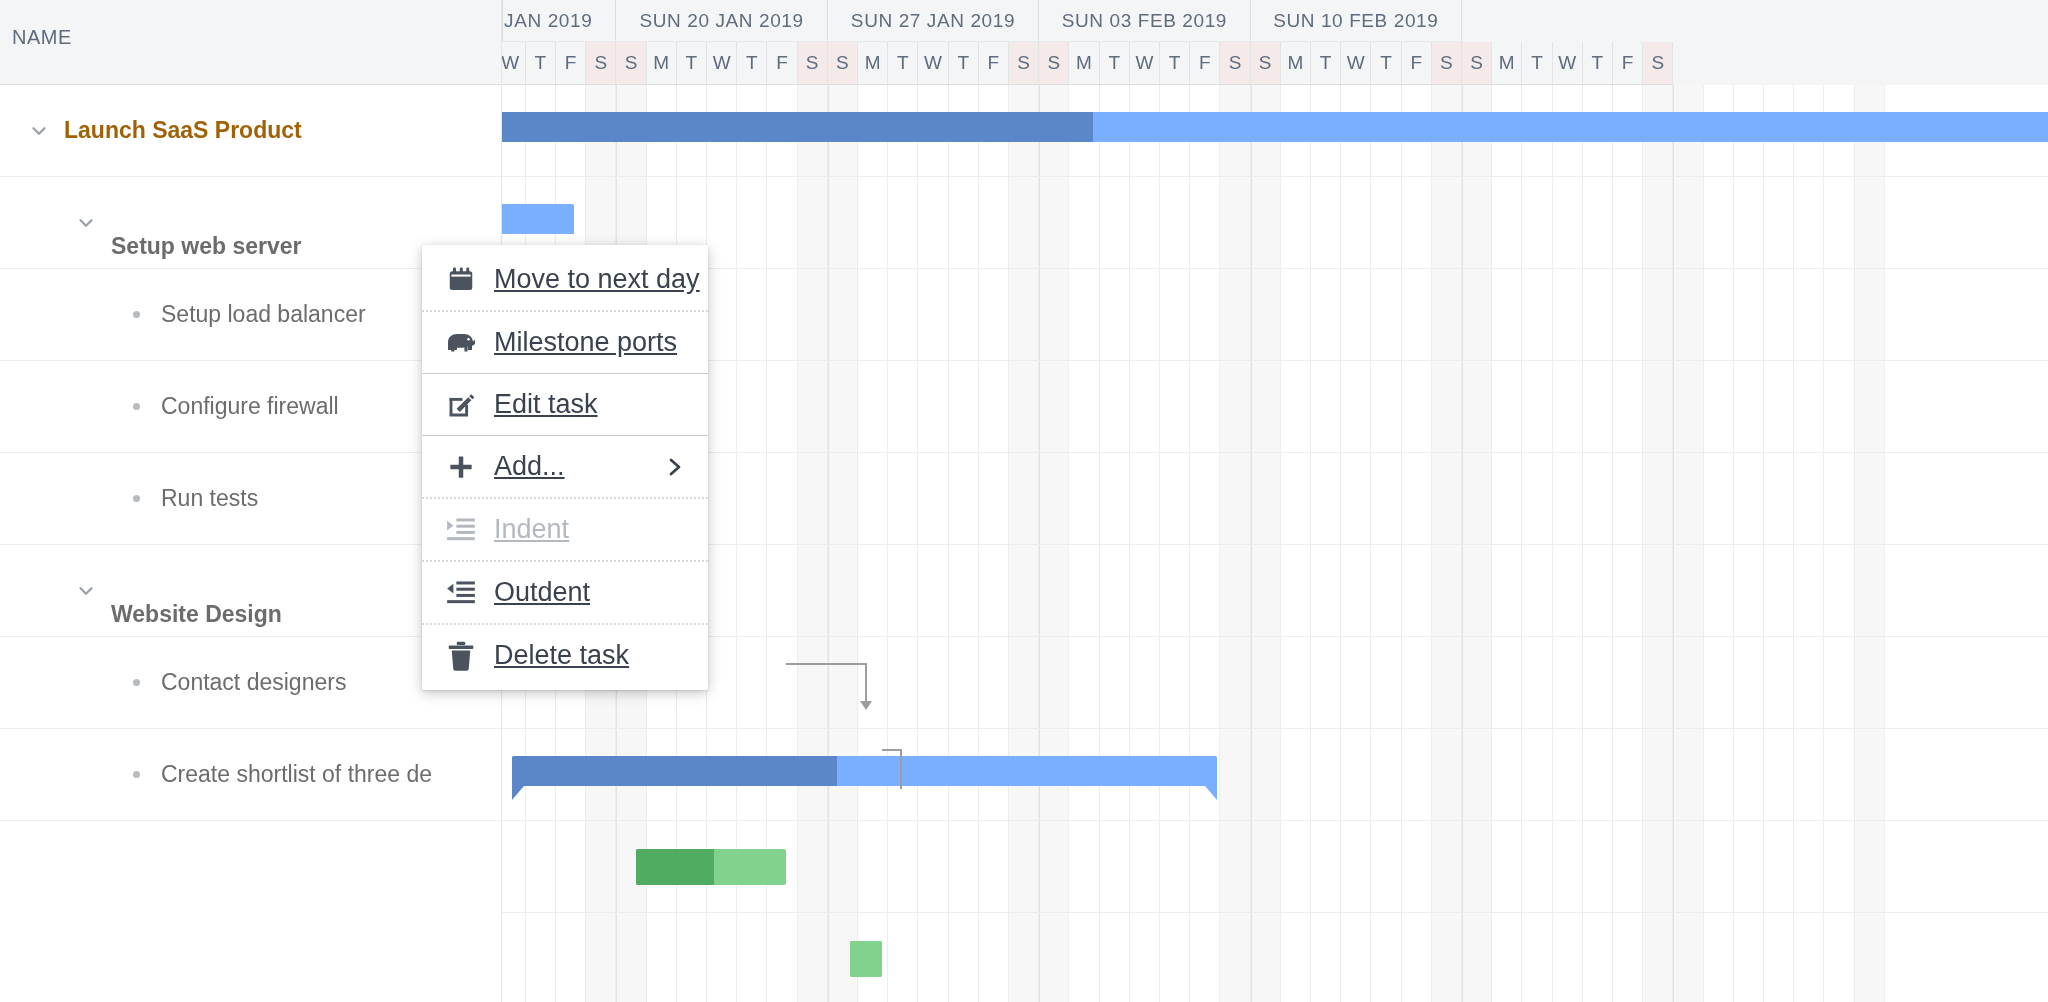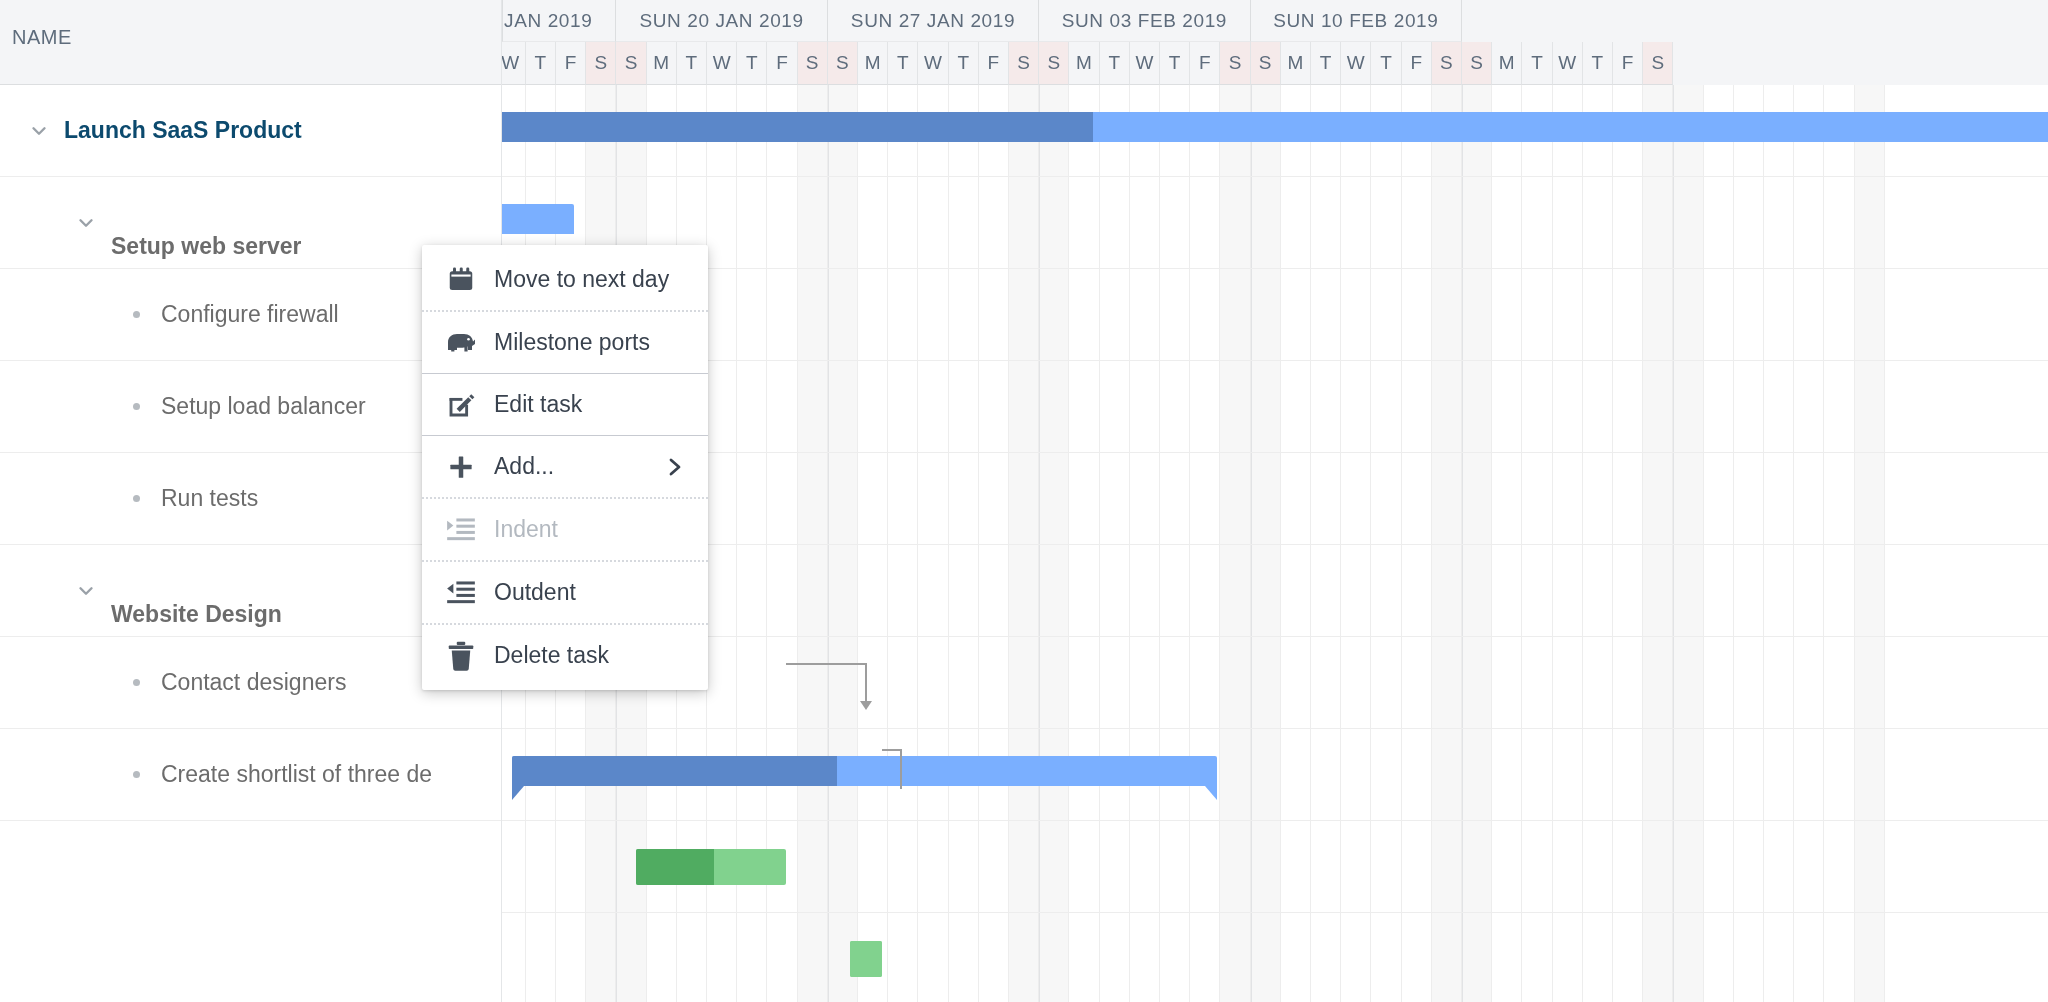--- a/index.html
+++ b/index.html
@@ -42,21 +42,21 @@
     width:22px; flex:0 0 22px; display:flex; align-items:center; justify-content:center;
   }
   .trow .bullet i {
     display:block; width:7px; height:7px; border-radius:50%; background:#b6bbc0;
   }
   .trow .tname {
     font-size:23px; color:#6c6c6c; white-space:nowrap; overflow:hidden;
     padding-left:14px;
   }
   .trow.lvl0 { padding-left:28px; }
-  .trow.lvl0 .tname { font-weight:700; color:#0c4a6e; }
+  .trow.lvl0 .tname { font-weight:700; color:#a16207; }
   .trow.lvl1 { padding-left:75px; }
   .trow.lvl1 .tname { font-weight:700; color:#6c6c6c;margin-top:48px; }
   .trow.lvl2 { padding-left:125px; }
   .trow.lvl2 .tname { font-weight:400; color:#6c6c6c; }
 
   
   #timeline {
     position:absolute; left:502px; top:0; right:0; height:1002px; overflow:hidden;
     background:#ffffff;
   }
@@ -110,21 +110,21 @@
     display:flex; align-items:center; height:61px; padding:0 22px;
     cursor:pointer; position:relative;
   }
   .mi.disabled { cursor:default; }
   .mi .mi-icon {
     width:34px; flex:0 0 34px; display:flex; align-items:center; justify-content:center;
     color:#4a535e;
   }
   .mi.disabled .mi-icon { color:#b3b9c0; }
   .mi .mi-label {
-    font-size:23px; color:#39424e; padding-left:16px; white-space:nowrap;
+    font-size:27px; color:#39424e; padding-left:16px; white-space:nowrap;text-decoration:underline;
   }
   .mi.disabled .mi-label { color:#b3b9c0; }
   .mi .mi-sub {
     position:absolute; right:22px; top:50%; transform:translateY(-50%);
     color:#39424e; display:flex; align-items:center;
   }
   .sep-solid { height:1px; background:#c7cad1; margin:0; }
   .sep-dot { height:0; border-top:2px dotted #d6d9de; margin:0; }
 </style>
 </head>
@@ -150,27 +150,27 @@
             <svg width="22" height="22" viewBox="0 0 24 24" fill="none" stroke="currentColor" stroke-width="2.6" stroke-linecap="round" stroke-linejoin="round">
               <polyline points="6 9 12 15 18 9"></polyline>
             </svg>
           </span>
           <span class="tname">Setup web server</span>
         </div>
         <div class="trow lvl2">
           <span class="bullet">
             <i></i>
           </span>
-          <span class="tname">Configure firewall</span>
+          <span class="tname">Setup load balancer</span>
         </div>
         <div class="trow lvl2">
           <span class="bullet">
             <i></i>
           </span>
-          <span class="tname">Setup load balancer</span>
+          <span class="tname">Configure firewall</span>
         </div>
         <div class="trow lvl2">
           <span class="bullet">
             <i></i>
           </span>
           <span class="tname">Run tests</span>
         </div>
         <div class="trow lvl1">
           <span class="caret">
             <svg width="22" height="22" viewBox="0 0 24 24" fill="none" stroke="currentColor" stroke-width="2.6" stroke-linecap="round" stroke-linejoin="round">

